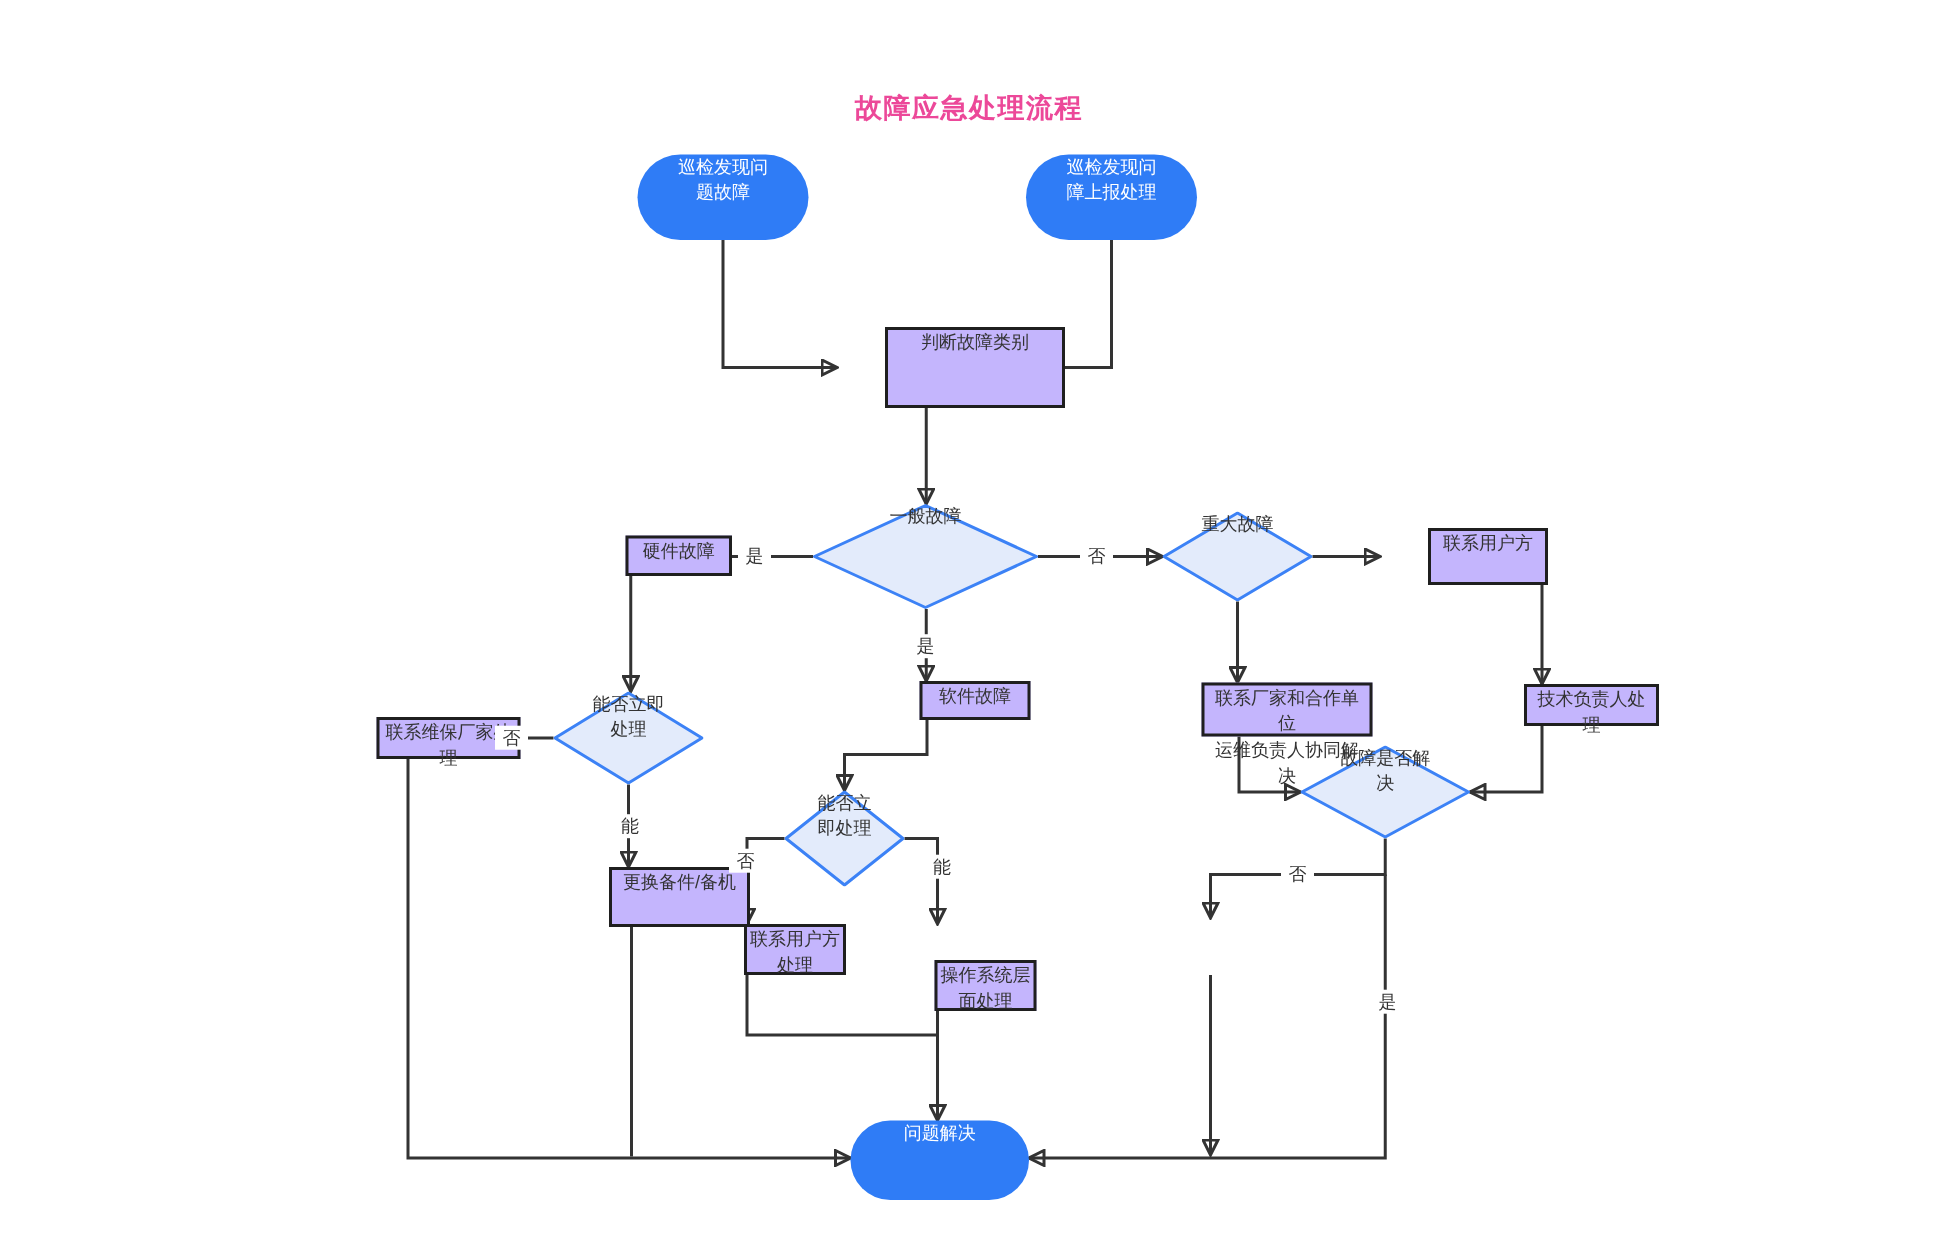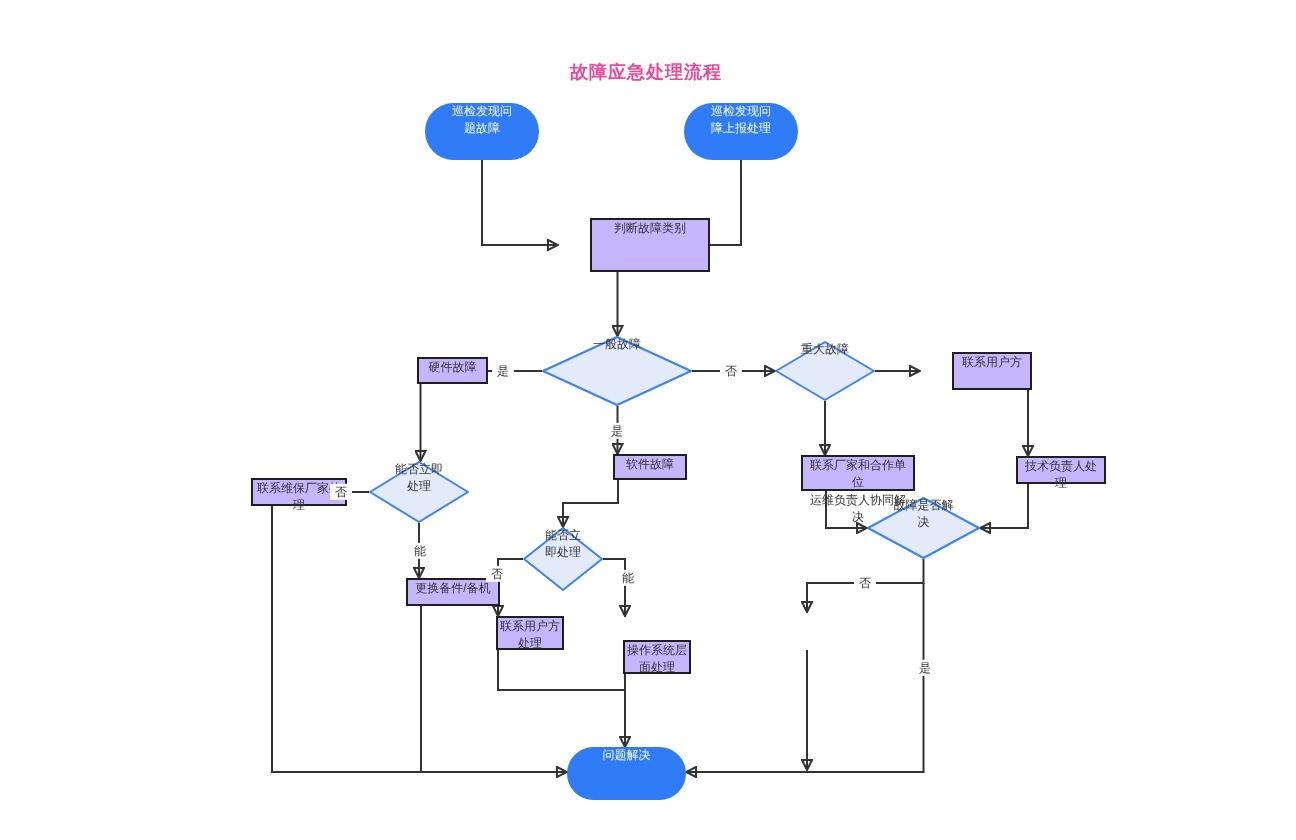--- a/index.html
+++ b/index.html
@@ -85,21 +85,21 @@
   </div>
   <div class="node rect" style="left:920px;top:352px;width:80px;height:38px">
     <span class="node-label">联系用户方</span>
   </div>
   <div class="node rect" style="left:581px;top:454px;width:74px;height:26px">
     <span class="node-label">软件故障</span>
   </div>
   <div class="node rect" style="left:219px;top:478px;width:96px;height:28px">
     <span class="node-label">联系维保厂家处理</span>
   </div>
-  <div class="node rect" style="left:374px;top:578px;width:94px;height:28px">
+  <div class="node rect" style="left:374px;top:578px;width:94px;height:40px">
     <span class="node-label">更换备件/备机</span>
   </div>
   <div class="node rect" style="left:464px;top:616px;width:68px;height:34px">
     <span class="node-label">联系用户方
 处理</span>
   </div>
   <div class="node rect" style="left:591px;top:640px;width:68px;height:34px">
     <span class="node-label">操作系统层
 面处理</span>
   </div>

